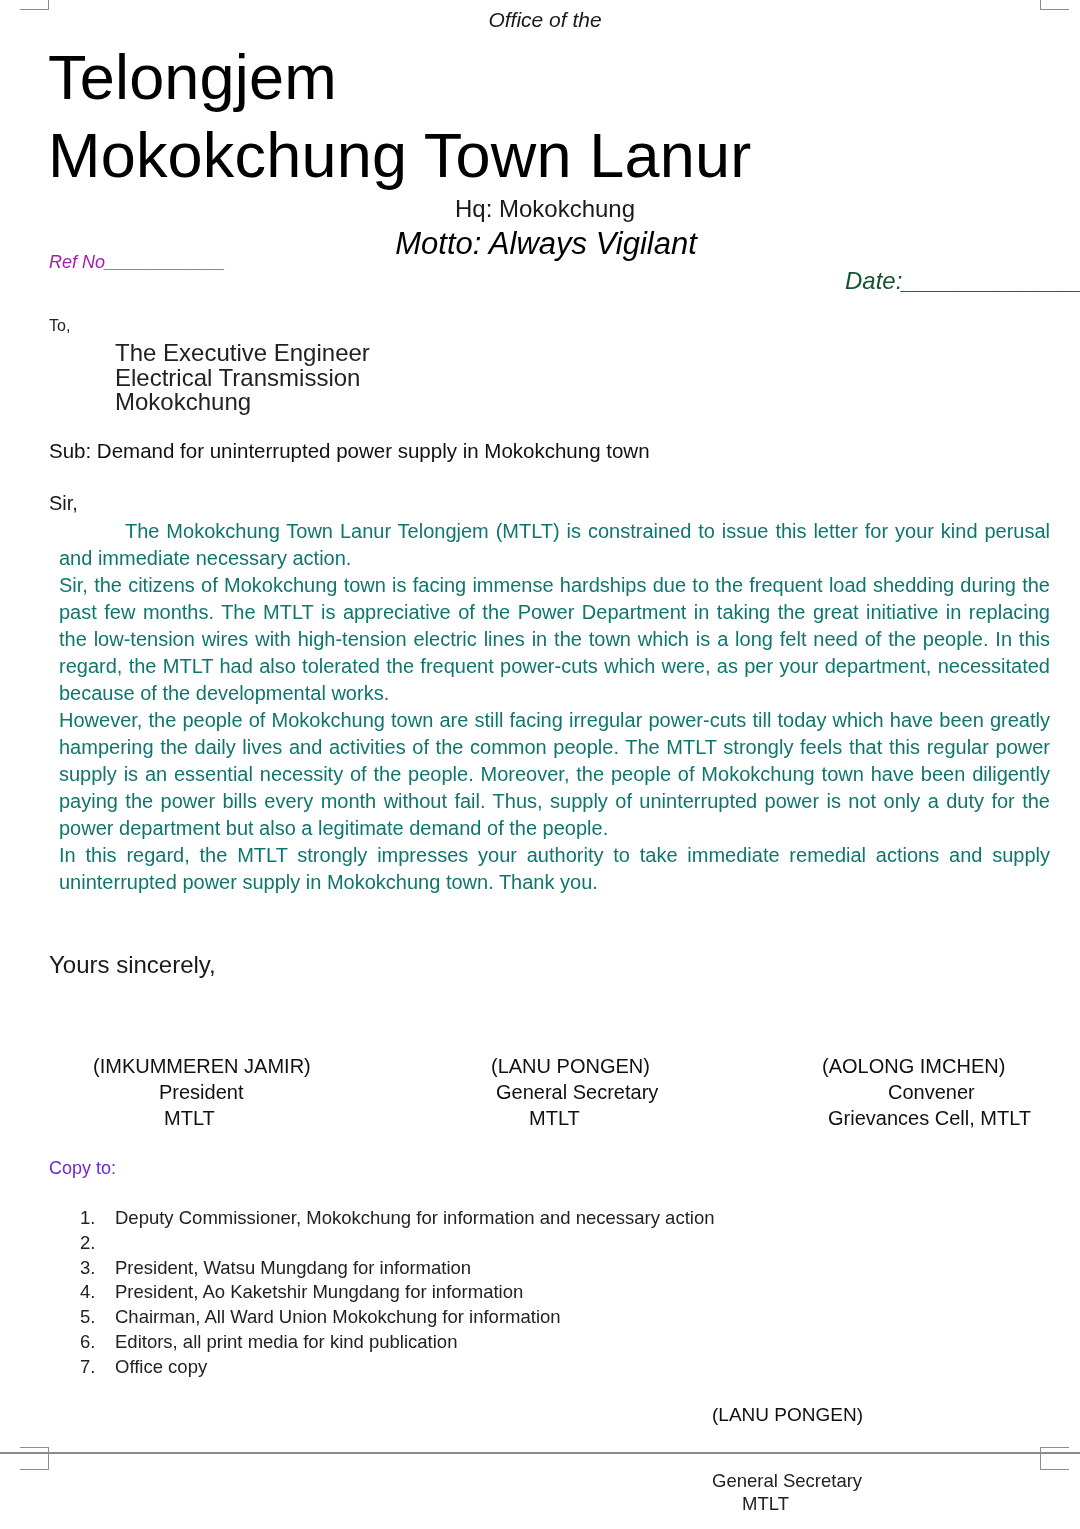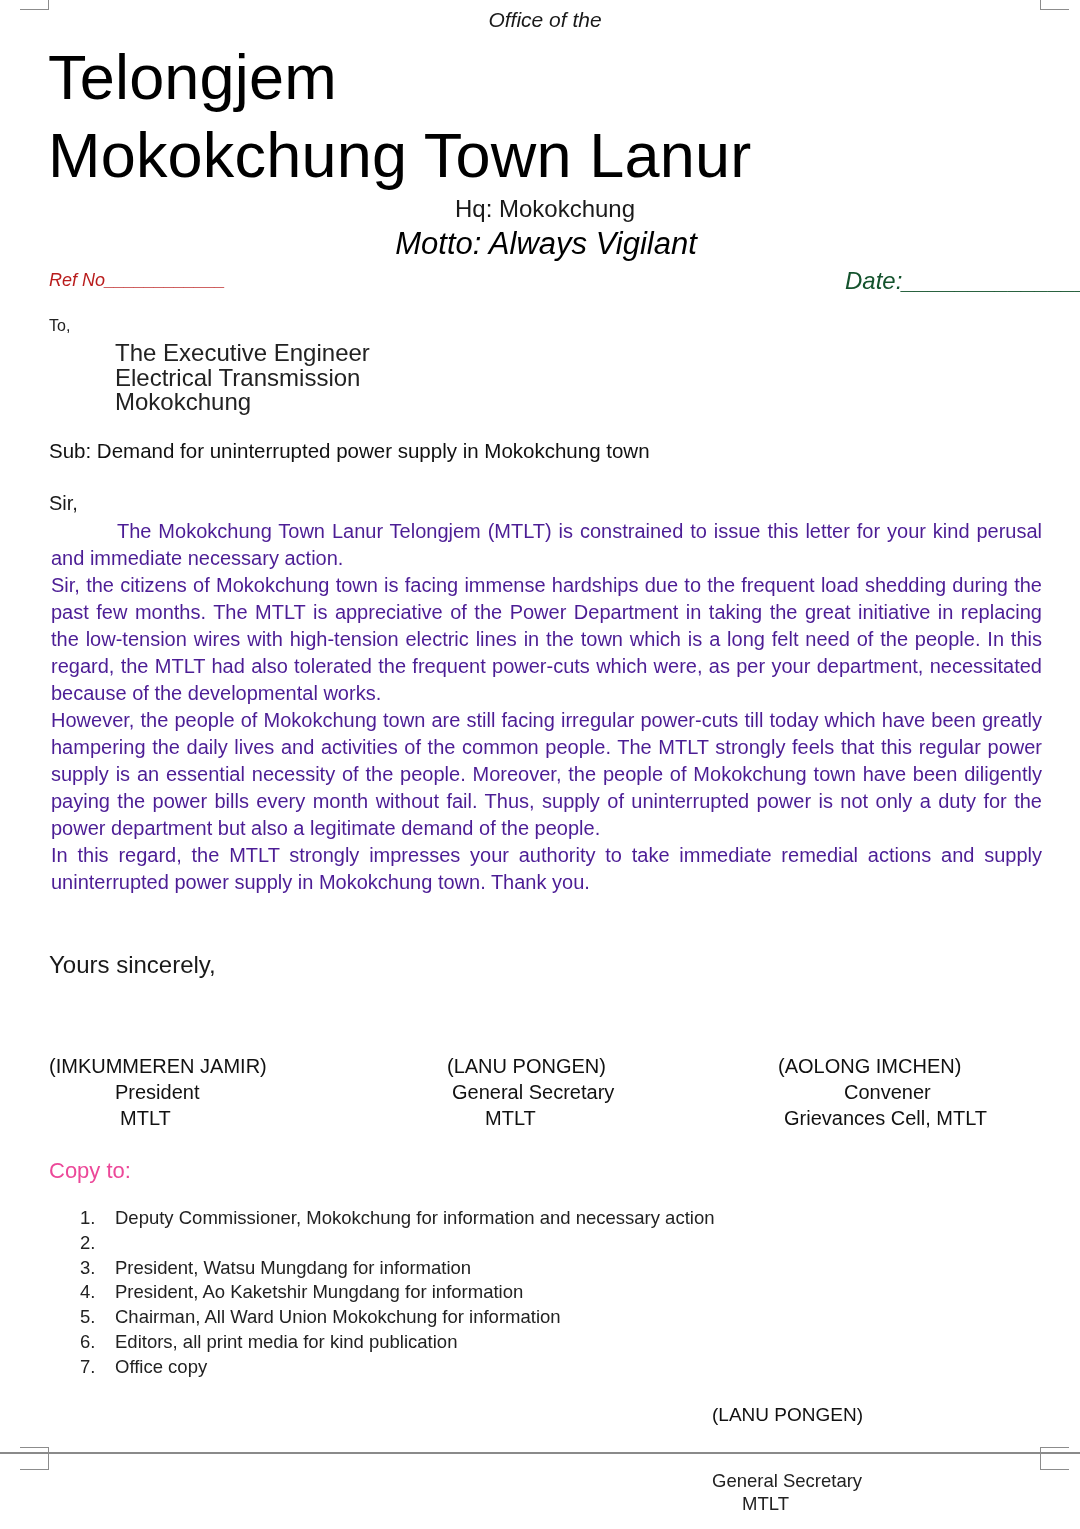--- a/index.html
+++ b/index.html
@@ -38,58 +38,58 @@
     }
     .hq {
       left: 0; width: 1090px; top: 195px; text-align: center;
       font-size: 24px; color: #1a1a1a;
     }
     .motto {
       left: 0; width: 1092px; top: 226px; text-align: center;
       font-size: 31px; font-style: italic; color: #000;
     }
     .ref-no {
-      left: 49px; top: 270px; font-size: 18px; font-style: italic; color: #b91c1c;
+      left: 49px; top: 252px; font-size: 18px; font-style: italic; color: #a21caf;
     }
     .date {
       left: 845px; top: 267px; font-size: 24px; font-style: italic; color: #14532d;
     }
 
     .to-label { left: 49px; top: 317px; font-size: 16px; color: #222; }
     .addressee { left: 115px; top: 341px; font-size: 24px; line-height: 24.5px; color: #222; }
     .addressee div { white-space: nowrap; }
 
     .subject { left: 49px; top: 439px; font-size: 20.5px; color: #111; white-space: nowrap; }
 
     .salutation { left: 49px; top: 492px; font-size: 20px; color: #1a1a1a; }
 
     .body-text {
-      left: 51px; top: 518px; width: 991px;
-      font-size: 20px; line-height: 27px; color: #4c1d95;
+      left: 59px; top: 518px; width: 991px;
+      font-size: 20px; line-height: 27px; color: #0f766e;
       text-align: justify;
     }
     .body-text p { margin: 0; }
     .body-text p.indent { text-indent: 66px; }
 
     .closing { left: 49px; top: 951px; font-size: 24px; color: #1a1a1a; }
 
-    .sig { position: absolute; top: 1053px; font-size: 20px; line-height: 26px; color: #111; }
+    .sig { position: absolute; top: 1053px; font-size: 20px; line-height: 26px; color: #111; margin-left: 44px; }
     .sig .name { white-space: nowrap; }
     .sig .line { white-space: nowrap; }
     .sig-1 { left: 49px; }
     .sig-1 .title { padding-left: 66px; }
     .sig-1 .org { padding-left: 71px; }
     .sig-2 { left: 447px; }
     .sig-2 .title { padding-left: 5px; }
     .sig-2 .org { padding-left: 38px; }
     .sig-3 { left: 778px; }
     .sig-3 .title { padding-left: 66px; }
     .sig-3 .org { padding-left: 6px; }
 
-    .copy-label { left: 49px; top: 1158px; font-size: 22px; color: #ec4899; }
+    .copy-label { left: 49px; top: 1158px; font-size: 18px; color: #6d28d9; }
     .copy-list {
       left: 80px; top: 1206px; margin: 0; padding: 0; list-style: none;
       font-size: 18.5px; line-height: 24.8px; color: #222;
     }
     .copy-list li { white-space: nowrap; display: flex; }
     .copy-list .num { width: 35px; display: inline-block; }
 
     .footer-sig-name { left: 712px; top: 1404px; font-size: 19px; color: #111; }
     .footer-sig-title { left: 712px; top: 1469px; font-size: 18.5px; line-height: 23px; color: #222; }
     .footer-sig-title .org { padding-left: 30px; }

